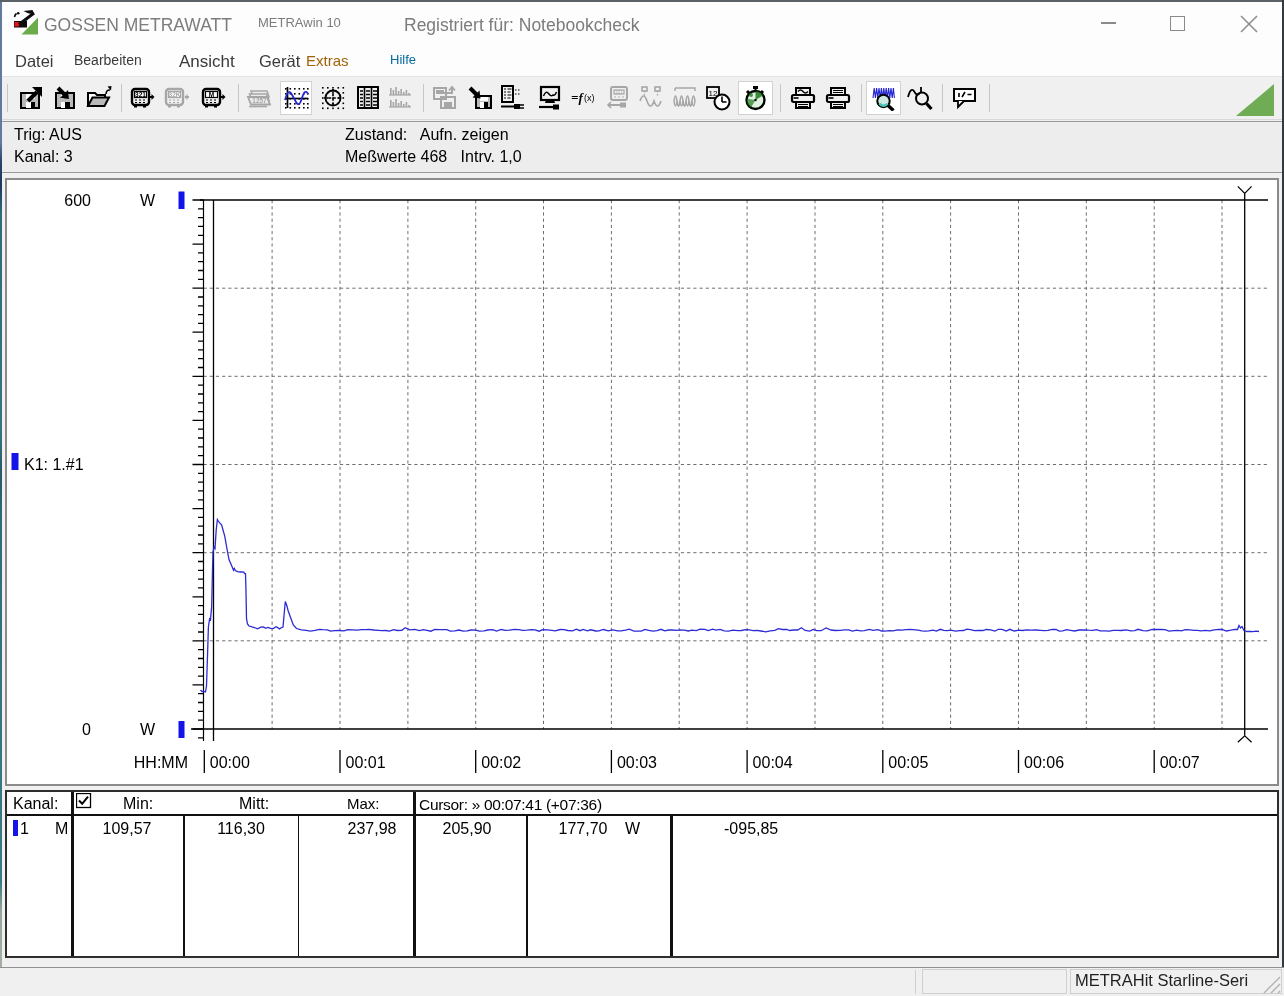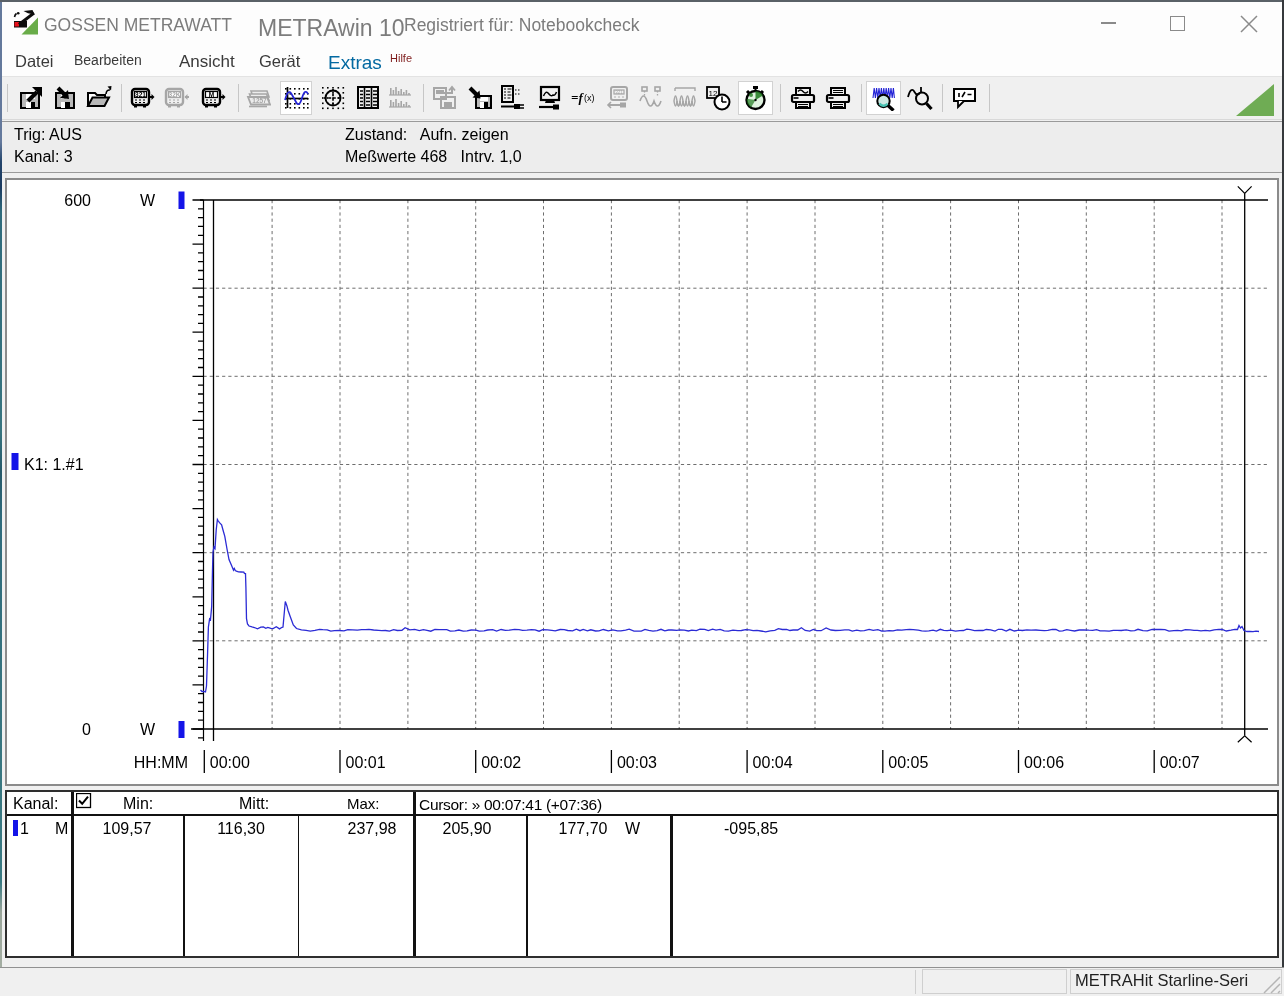--- a/index.html
+++ b/index.html
@@ -13,34 +13,34 @@
 <svg class="a" width="26" height="26" viewBox="0 0 26 26" style="left:13px;top:10px">
 <polygon points="8.5,24.5 25,24.5 25,7.5" fill="#69ac49"></polygon>
 <rect x="1" y="11" width="13" height="6.5" fill="#0d0d0d"></rect>
 <rect x="1.5" y="12" width="4.5" height="4.5" fill="#e8111c"></rect>
 <path d="M6 14.5 L21 3" stroke="#0d0d0d" stroke-width="3" fill="none"></path>
 <polygon points="10.5,1 19.5,0 21.5,4.5 15,3.2" fill="#0d0d0d"></polygon>
 <circle cx="5.2" cy="3.2" r="1.3" fill="#0d0d0d"></circle>
 <path d="M1.5 7 Q2 4.5 3.5 3.5" stroke="#0d0d0d" stroke-width="1.6" fill="none"></path>
 </svg>
 <div class="a t" style="left:44px;top:15px;font-size:17.5px;color:#7c7c7c">GOSSEN METRAWATT</div>
-<div class="a t" style="left:258px;top:15px;font-size:23px;color:#7c7c7c">METRAwin 10</div>
+<div class="a t" style="left:258px;top:15px;font-size:13px;color:#7c7c7c">METRAwin 10</div>
 <div class="a t" style="left:404px;top:15px;font-size:17.5px;color:#7c7c7c">Registriert für: Notebookcheck</div>
 <div class="a" style="left:1101px;top:22px;width:15px;height:1.5px;background:#8a8a8a"></div>
 <div class="a" style="left:1170px;top:16px;width:15px;height:15px;border:1.5px solid #8a8a8a"></div>
 <svg class="a" width="20" height="20" viewBox="0 0 20 20" style="left:1239px;top:14px">
 <path d="M2 2 L18 18 M18 2 L2 18" stroke="#8a8a8a" stroke-width="1.5"></path>
   </svg>
 <div class="a" style="left:2px;top:45px;width:1280px;height:32px;background:#fdfdfd;border-bottom:1px solid #e3e3e3"></div>
 <div class="a t" style="left:15px;top:52px;font-size:16.5px;color:#3a3a3a">Datei</div>
 <div class="a t" style="left:74px;top:52px;font-size:14px;color:#3a3a3a">Bearbeiten</div>
 <div class="a t" style="left:179px;top:52px;font-size:17px;color:#3a3a3a">Ansicht</div>
 <div class="a t" style="left:259px;top:52px;font-size:16.5px;color:#3a3a3a">Gerät</div>
-<div class="a t" style="left:328px;top:52px;font-size:19px;color:#0369a1">Extras</div>
-<div class="a t" style="left:390px;top:52px;font-size:11px;color:#7f1d1d">Hilfe</div>
+<div class="a t" style="left:306px;top:52px;font-size:15px;color:#a16207">Extras</div>
+<div class="a t" style="left:390px;top:52px;font-size:13px;color:#0369a1">Hilfe</div>
 <div class="a" style="left:2px;top:78px;width:1280px;height:42px;background:#f0f0f0;border-bottom:1px solid #d9d9d9"></div>
 <div class="a" style="left:7px;top:84px;width:1px;height:28px;background:#c6c6c6"></div>
 <div class="a" style="left:121px;top:84px;width:1px;height:28px;background:#c6c6c6"></div>
 <div class="a" style="left:238px;top:84px;width:1px;height:28px;background:#c6c6c6"></div>
 <div class="a" style="left:423px;top:84px;width:1px;height:28px;background:#c6c6c6"></div>
 <div class="a" style="left:780px;top:84px;width:1px;height:28px;background:#c6c6c6"></div>
 <div class="a" style="left:861px;top:84px;width:1px;height:28px;background:#c6c6c6"></div>
 <div class="a" style="left:942px;top:84px;width:1px;height:28px;background:#c6c6c6"></div>
 <div class="a" style="left:989px;top:84px;width:1px;height:28px;background:#c6c6c6"></div>
 <div class="a" style="left:280px;top:81px;width:32px;height:34px;background:#fff;border:1px solid #d2d2d2"></div>

